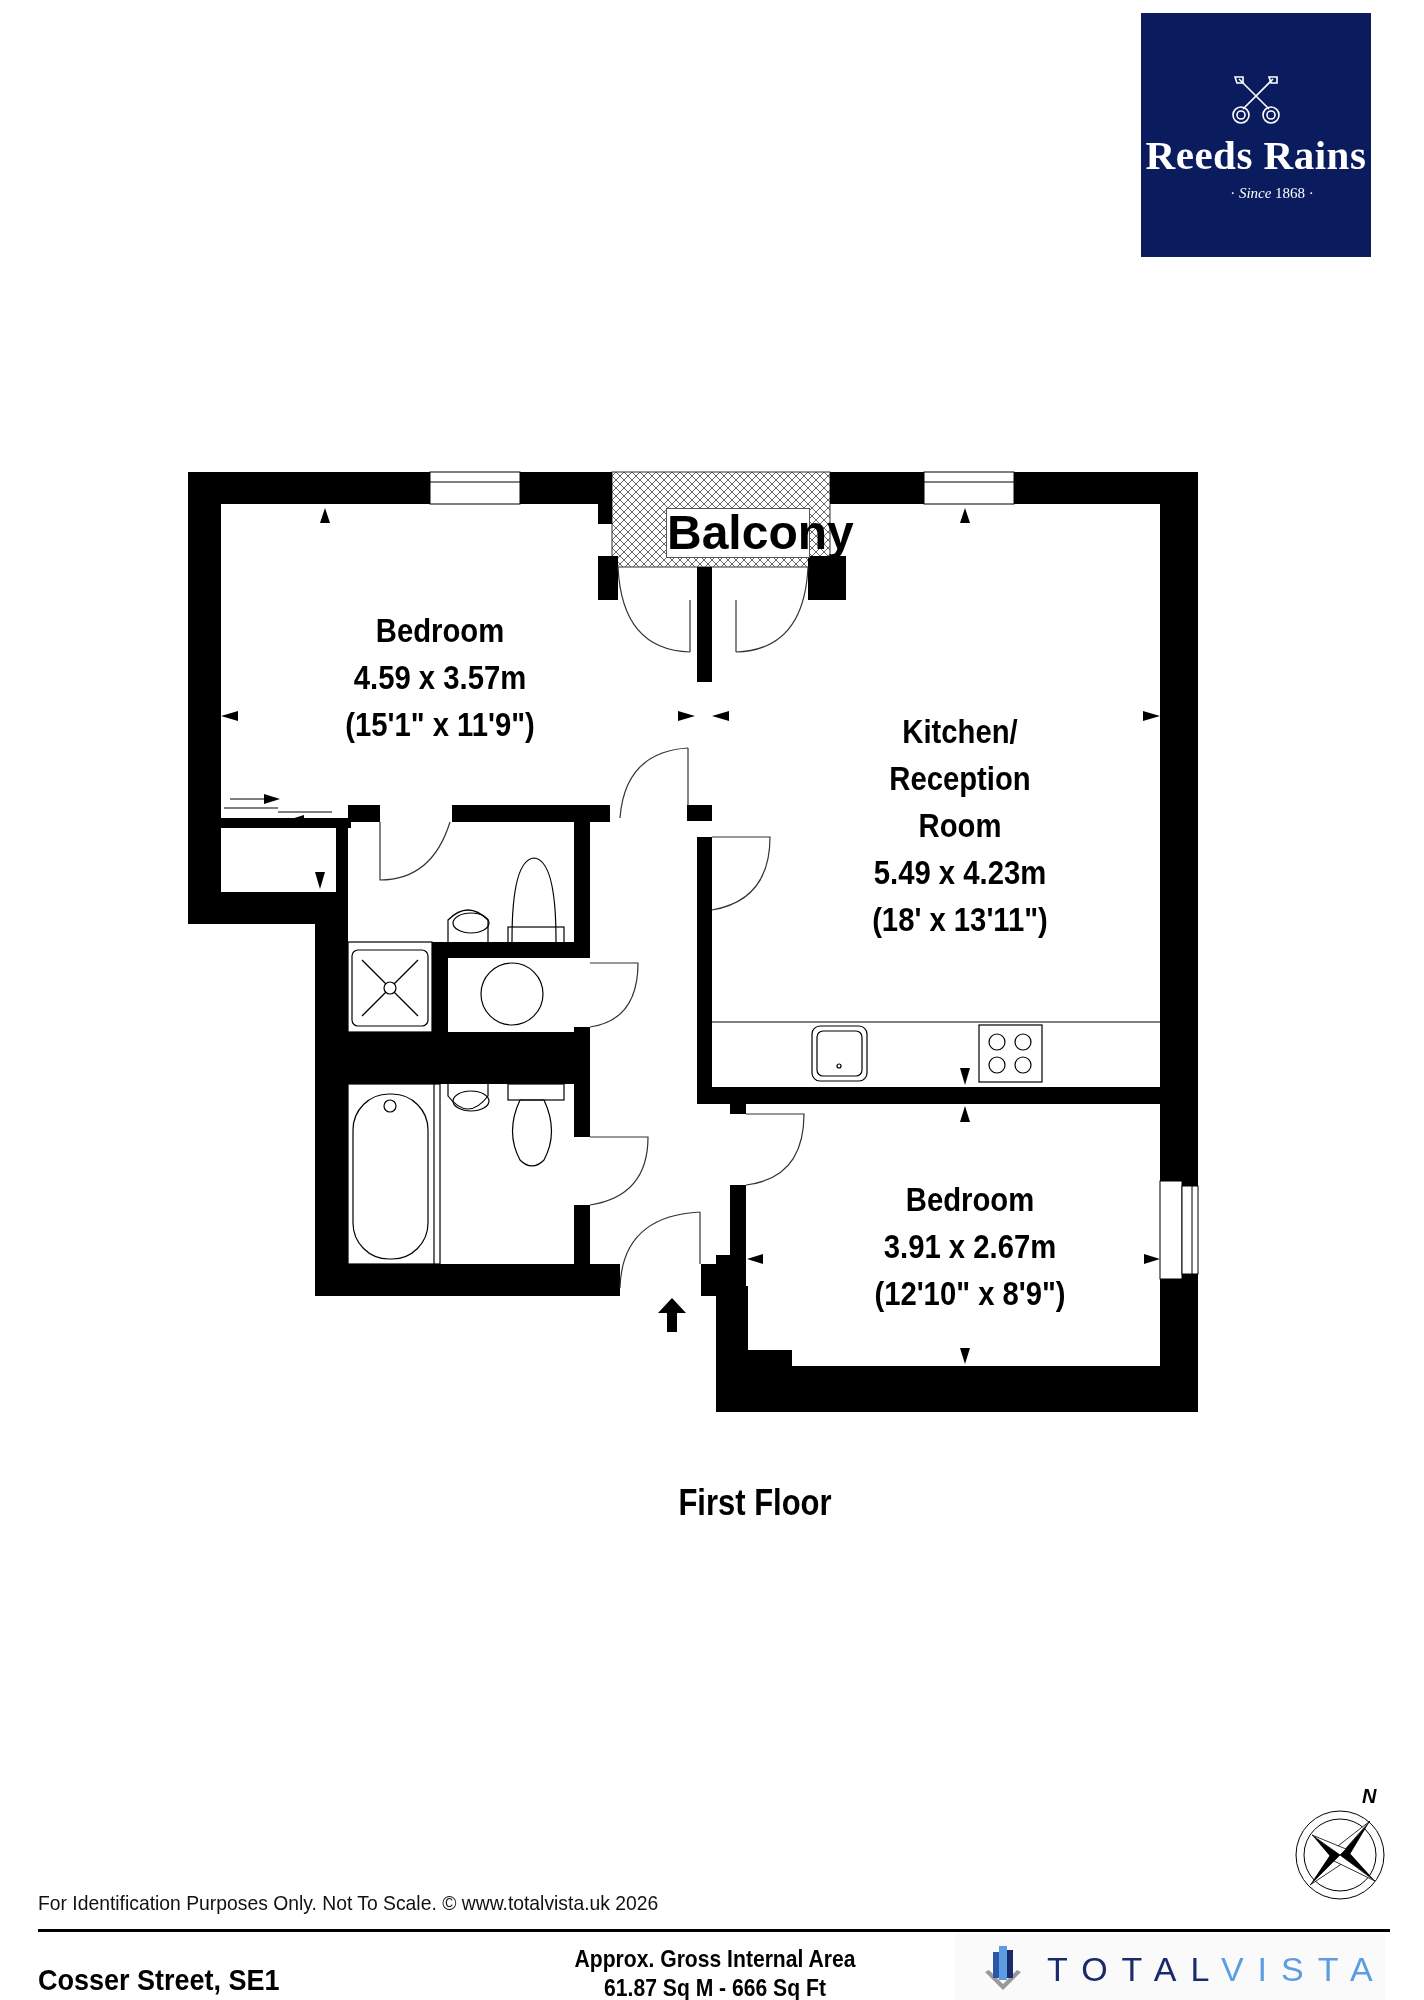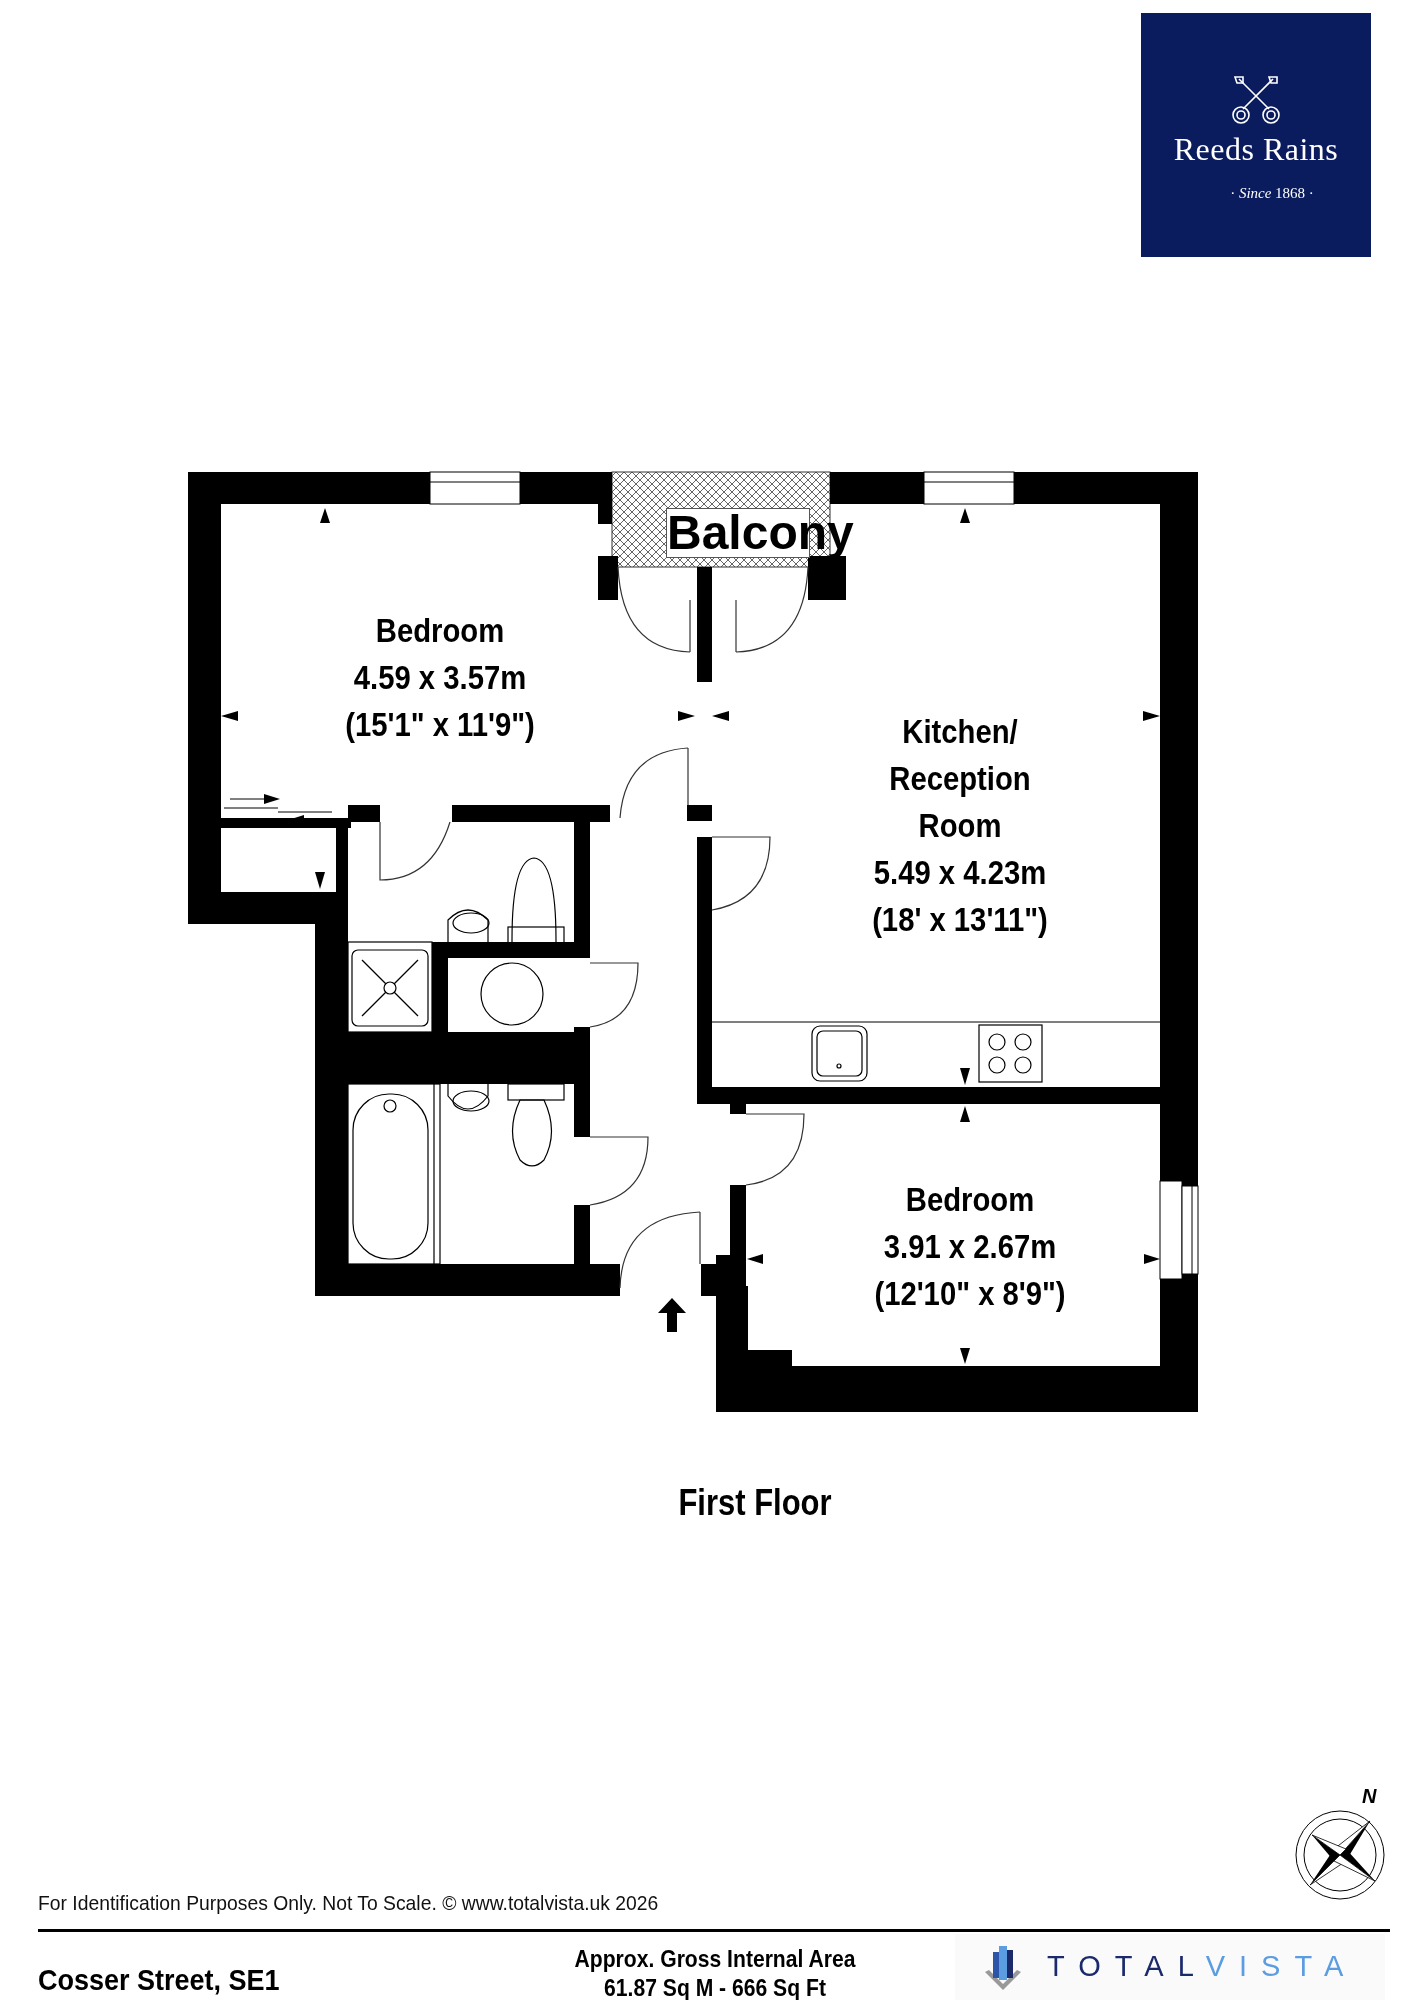--- a/index.html
+++ b/index.html
@@ -1,32 +1,32 @@
 <!DOCTYPE html>
 <html><head>
 <meta charset="utf-8">
 <style>
   html, body { margin:0; padding:0; background:#ffffff; }
   body { width:1424px; height:2000px; position:relative; overflow:hidden; font-family:"Liberation Sans", sans-serif; }
   .logo { position:absolute; left:1141px; top:13px; width:230px; height:244px; background:#0b1c5e; color:#fff; text-align:center; }
   .logo .keys { position:absolute; left:88px; top:60px; width:54px; height:54px; }
-  .logo .brand { position:absolute; left:0; right:0; top:118px; font-family:"Liberation Serif", serif; font-size:32px; letter-spacing:0.5px; }
+  .logo .brand { position:absolute; left:0; right:0; top:118px; font-family:"Liberation Serif", serif; font-size:41px; letter-spacing:0.5px;font-weight:bold; }
   .logo .since { position:absolute; left:0; right:0; top:172px; font-family:"Liberation Serif", serif; font-size:15px;padding-left:32px; }
   .logo .since i { font-style:italic; }
   svg.plan { position:absolute; left:0; top:0; }
   .room-label { position:absolute; text-align:center; font-weight:bold; font-size:34px; line-height:47px; color:#000; transform:scaleX(0.86); transform-origin:center top; }
   .balcony-label { position:absolute; left:649px; top:508px; width:142px; height:48px; background:#fff; border:1px solid #555; font-weight:bold; font-size:48px; line-height:48px; text-align:center;margin-left:17px; }
   .floor-title { position:absolute; left:600px; top:1482px; width:310px; text-align:center; font-weight:bold; font-size:36px; transform:scaleX(0.86); }
   .disclaimer { position:absolute; left:38px; top:1891px; font-size:21px; color:#111; transform:scaleX(0.92); transform-origin:left top; white-space:nowrap; }
   .rule { position:absolute; left:38px; top:1929px; width:1352px; height:3px; background:#000; }
   .address { position:absolute; left:38px; top:1963px; font-weight:bold; font-size:30px; transform:scaleX(0.9); transform-origin:left top; white-space:nowrap; }
   .area { position:absolute; left:545px; top:1944px; width:340px; text-align:center; font-weight:bold; font-size:24px; line-height:29px; transform:scaleX(0.88); }
   .tv-logo { position:absolute; left:955px; top:1934px; width:430px; height:66px; background:#fafafa; }
   .tv-logo .mark { position:absolute; left:26px; top:8px; }
-  .tv-logo .word { position:absolute; left:92px; top:16px; font-size:29px; letter-spacing:14px; font-weight:normal; white-space:nowrap; }
+  .tv-logo .word { position:absolute; left:92px; top:16px; font-size:34px; letter-spacing:14px; font-weight:normal; white-space:nowrap; }
   .tv-logo .w1 { color:#1b2a6b; }
   .tv-logo .w2 { color:#5b9de0; }
   .compass { position:absolute; left:1290px; top:1785px; }
 </style>
 </head>
 <body>
 
 <div class="logo">
   <svg class="keys" viewBox="0 0 54 54">
     <g fill="none" stroke="#ffffff" stroke-width="1.6">

